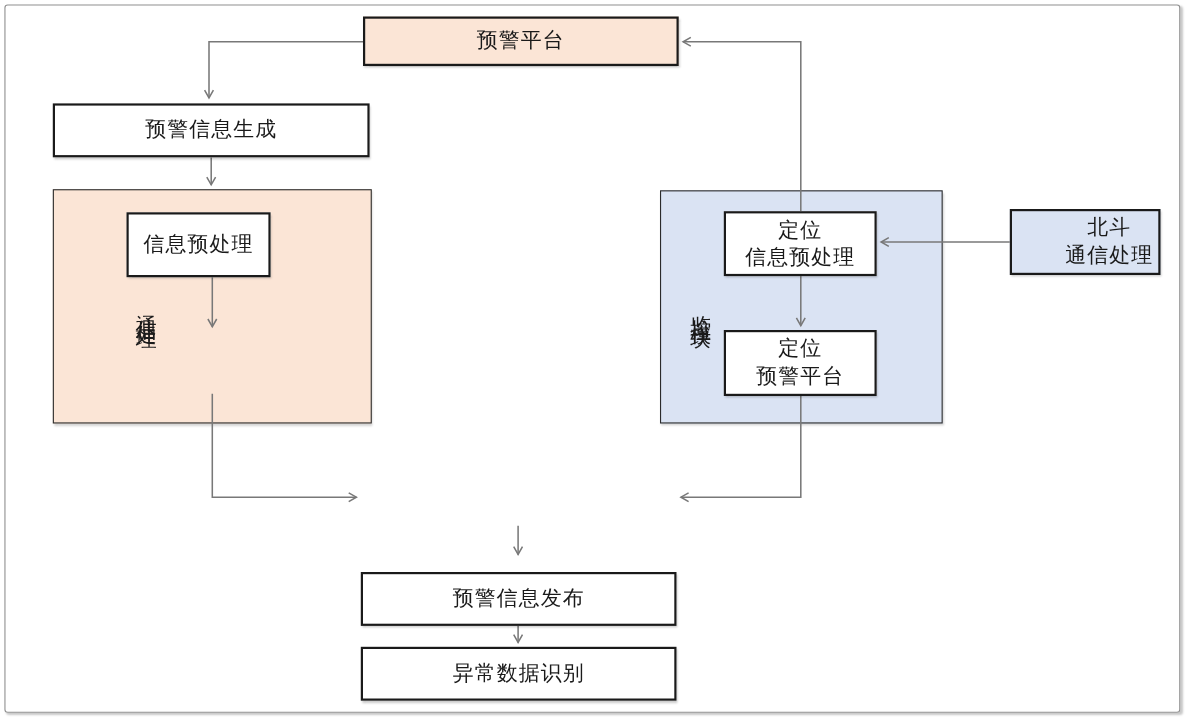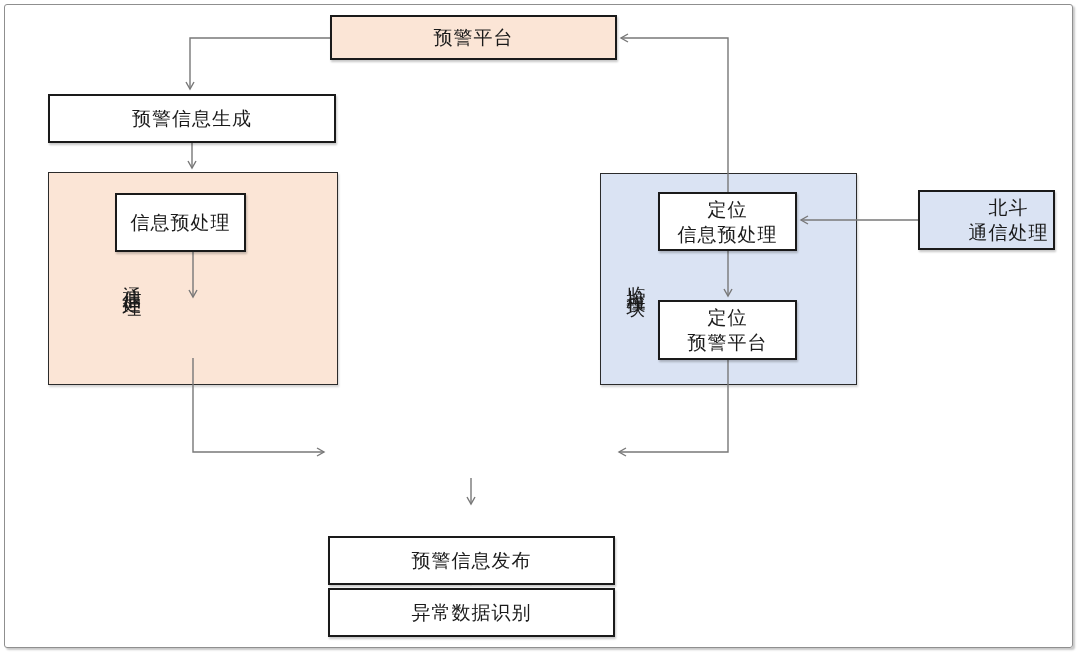--- a/index.html
+++ b/index.html
@@ -125,20 +125,20 @@
     <span>定位</span>
     <span>预警平台</span>
   </div>
 
   <div class="node blue" style="left:918px; top:190px; width:137px; height:60px;padding-left:44px;">
     <span>北斗</span>
     <span>通信处理</span>
   </div>
 
 
-  <div class="node" style="left:328px; top:536px; width:287px; height:49px;">
+  <div class="node" style="left:328px; top:520px; width:287px; height:49px;">
     <span>预警信息发布</span>
   </div>
 
   <div class="node" style="left:328px; top:588px; width:287px; height:49px;">
     <span>异常数据识别</span>
   </div>
 </div>
 
 </body></html>

